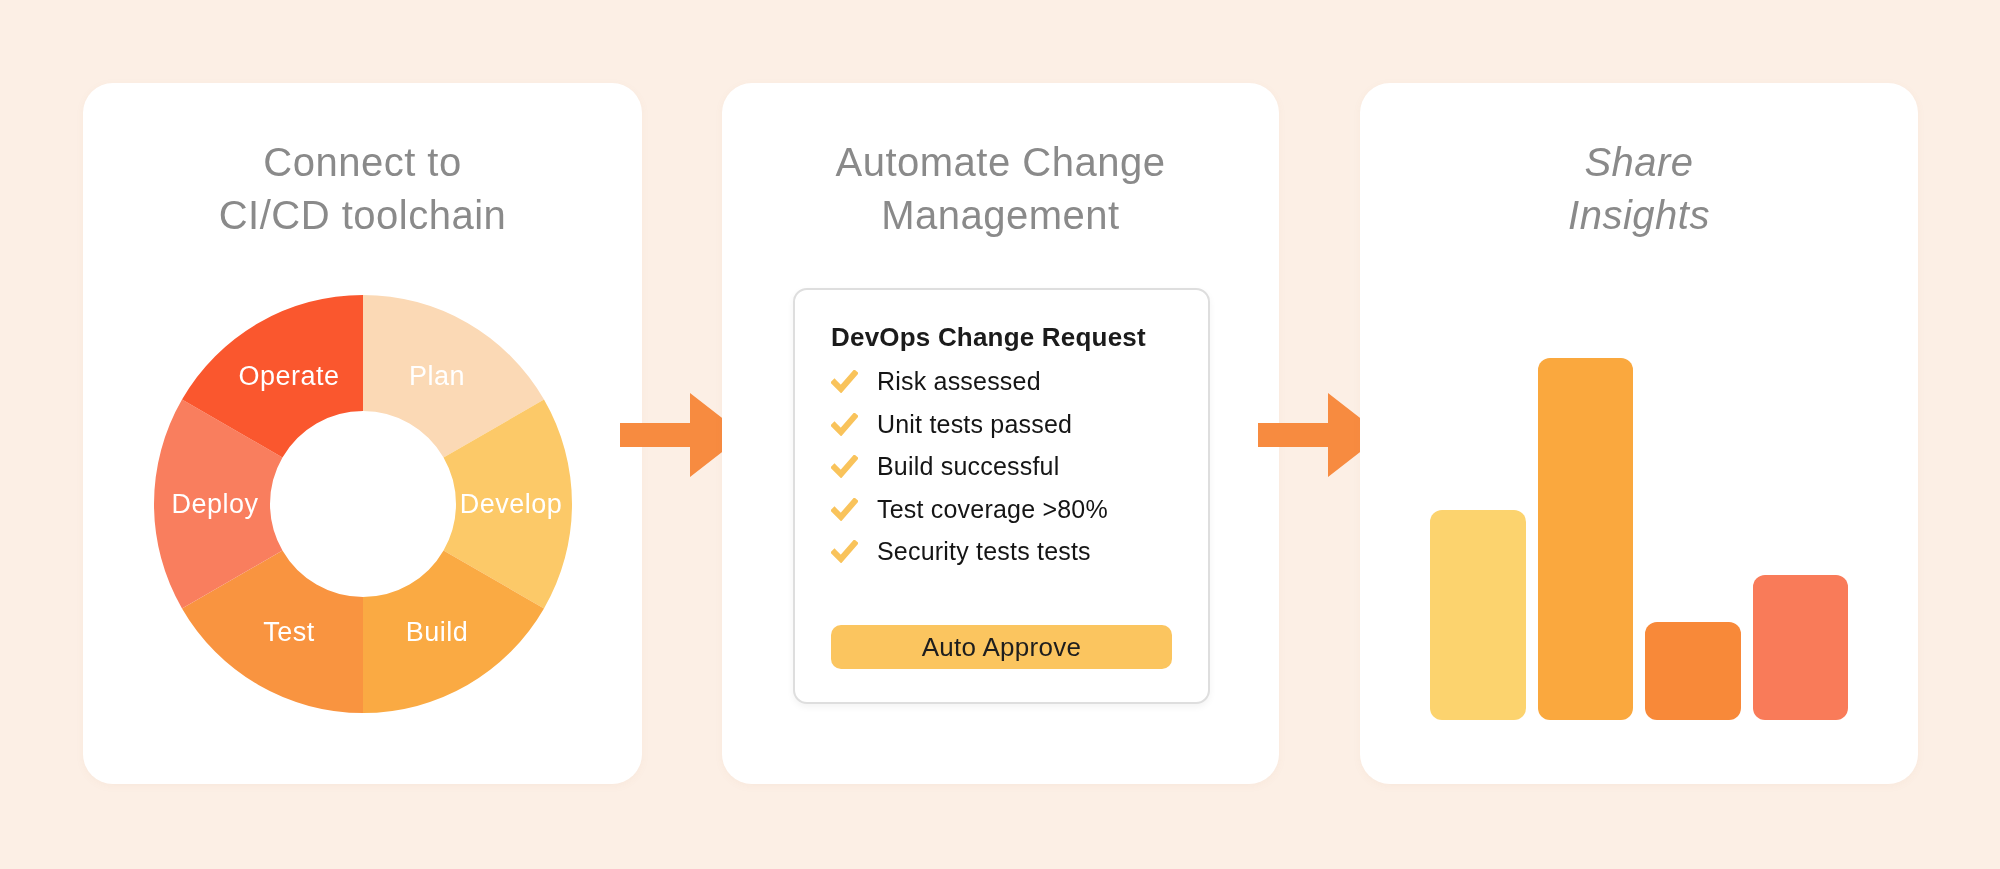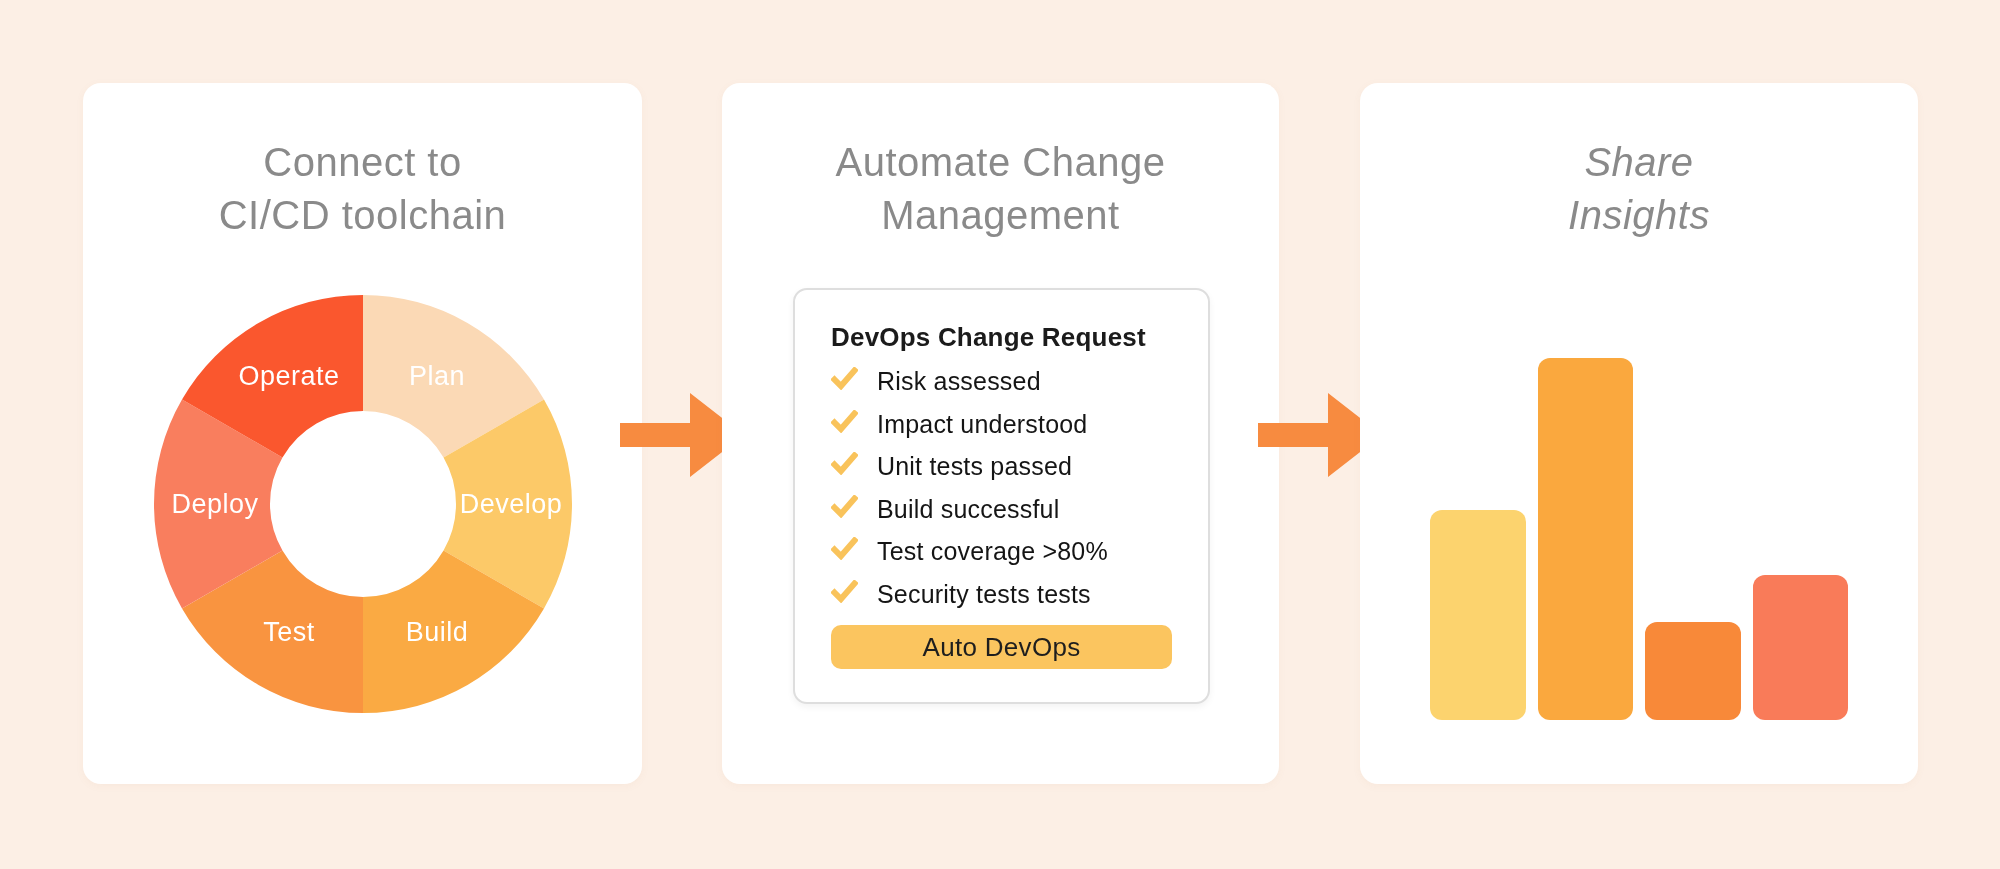--- a/index.html
+++ b/index.html
@@ -3,21 +3,21 @@
 <meta charset="utf-8">
 <style>
   * { margin:0; padding:0; box-sizing:border-box; }
   html,body { width:2000px; height:869px; }
   body { font-family:"Liberation Sans", sans-serif; overflow:hidden; }
 
   .canvas { position:relative; width:2000px; height:869px; }
 
   .card {
     position:absolute; top:83px; height:701px;
-    background:#ffffff; border-radius:18px;
+    background:#ffffff; border-radius:30px;
     box-shadow:0 2px 8px rgba(180,120,80,0.05);
   }
   .card-1 { left:83px;   width:559px; }
   .card-2 { left:722px;  width:557px; }
   .card-3 { left:1360px; width:558px;font-style:italic; }
 
   .card-title {
     position:absolute; top:53px; left:0; width:100%;
     text-align:center; white-space:pre-line;
     font-size:40px; line-height:53px; font-weight:400;
@@ -39,21 +39,21 @@
 
   
   .cr-panel {
     position:absolute; left:71px; top:205px; width:417px; height:416px;
     border:2px solid #DEDEDE; border-radius:14px; background:#fff;
     box-shadow:0 3px 7px rgba(0,0,0,0.05);
     padding:30px 36px 0 36px;
   }
   .cr-title { font-size:26px; line-height:34px; font-weight:700; color:#1B1B1B; letter-spacing:0.2px; }
   .cr-list { list-style:none; margin-top:13px; }
-  .cr-item { display:flex; align-items:flex-start; gap:19px; height:29px; margin-bottom:13.5px; font-size:25px; color:#151515; letter-spacing:0.2px; }
+  .cr-item { display:flex; align-items:center; gap:19px; height:29px; margin-bottom:13.5px; font-size:25px; color:#151515; letter-spacing:0.2px; }
   .check-svg { flex:0 0 auto; }
   .cr-button {
     position:absolute; left:36px; right:36px; top:335px; height:44px;
     border:none; border-radius:10px; font-family:"Liberation Sans", sans-serif;
     font-size:26px; color:#1E1E1E; letter-spacing:0.3px; cursor:pointer;
     display:flex; align-items:center; justify-content:center;
   }
 
   
   .bar-chart {
@@ -100,26 +100,20 @@
         <li class="cr-item">
           <svg class="check-svg" width="27" height="23" viewBox="0 0 27 23">
               <path d="M3.5 12.5 L10 19 L23.5 3.5" fill="none" stroke="#F9C35B" stroke-width="6" stroke-linecap="square"></path>
             </svg>
           <span>Risk assessed</span>
         </li>
         <li class="cr-item">
           <svg class="check-svg" width="27" height="23" viewBox="0 0 27 23">
               <path d="M3.5 12.5 L10 19 L23.5 3.5" fill="none" stroke="#F9C35B" stroke-width="6" stroke-linecap="square"></path>
             </svg>
-          <span>Impact understood</span>
-        </li>
-        <li class="cr-item">
-          <svg class="check-svg" width="27" height="23" viewBox="0 0 27 23">
-              <path d="M3.5 12.5 L10 19 L23.5 3.5" fill="none" stroke="#F9C35B" stroke-width="6" stroke-linecap="square"></path>
-            </svg>
           <span>Unit tests passed</span>
         </li>
         <li class="cr-item">
           <svg class="check-svg" width="27" height="23" viewBox="0 0 27 23">
               <path d="M3.5 12.5 L10 19 L23.5 3.5" fill="none" stroke="#F9C35B" stroke-width="6" stroke-linecap="square"></path>
             </svg>
           <span>Build successful</span>
         </li>
         <li class="cr-item">
           <svg class="check-svg" width="27" height="23" viewBox="0 0 27 23">
@@ -127,21 +121,21 @@
             </svg>
           <span>Test coverage &gt;80%</span>
         </li>
         <li class="cr-item">
           <svg class="check-svg" width="27" height="23" viewBox="0 0 27 23">
               <path d="M3.5 12.5 L10 19 L23.5 3.5" fill="none" stroke="#F9C35B" stroke-width="6" stroke-linecap="square"></path>
             </svg>
           <span>Security tests tests</span>
         </li>
       </ul>
-      <button class="cr-button" style="background: rgb(251, 197, 95);">Auto DevOps</button>
+      <button class="cr-button" style="background: rgb(251, 197, 95);">Auto Approve</button>
     </div>
   </section>
 
   <svg class="flow-arrow arrow-2" viewBox="0 0 124 84">
     <polygon points="0,30 70,30 70,0 124,42 70,84 70,54 0,54" fill="#F78B40"></polygon>
   </svg>
 
   <section class="card card-3">
     <h2 class="card-title">Share
 Insights</h2>

